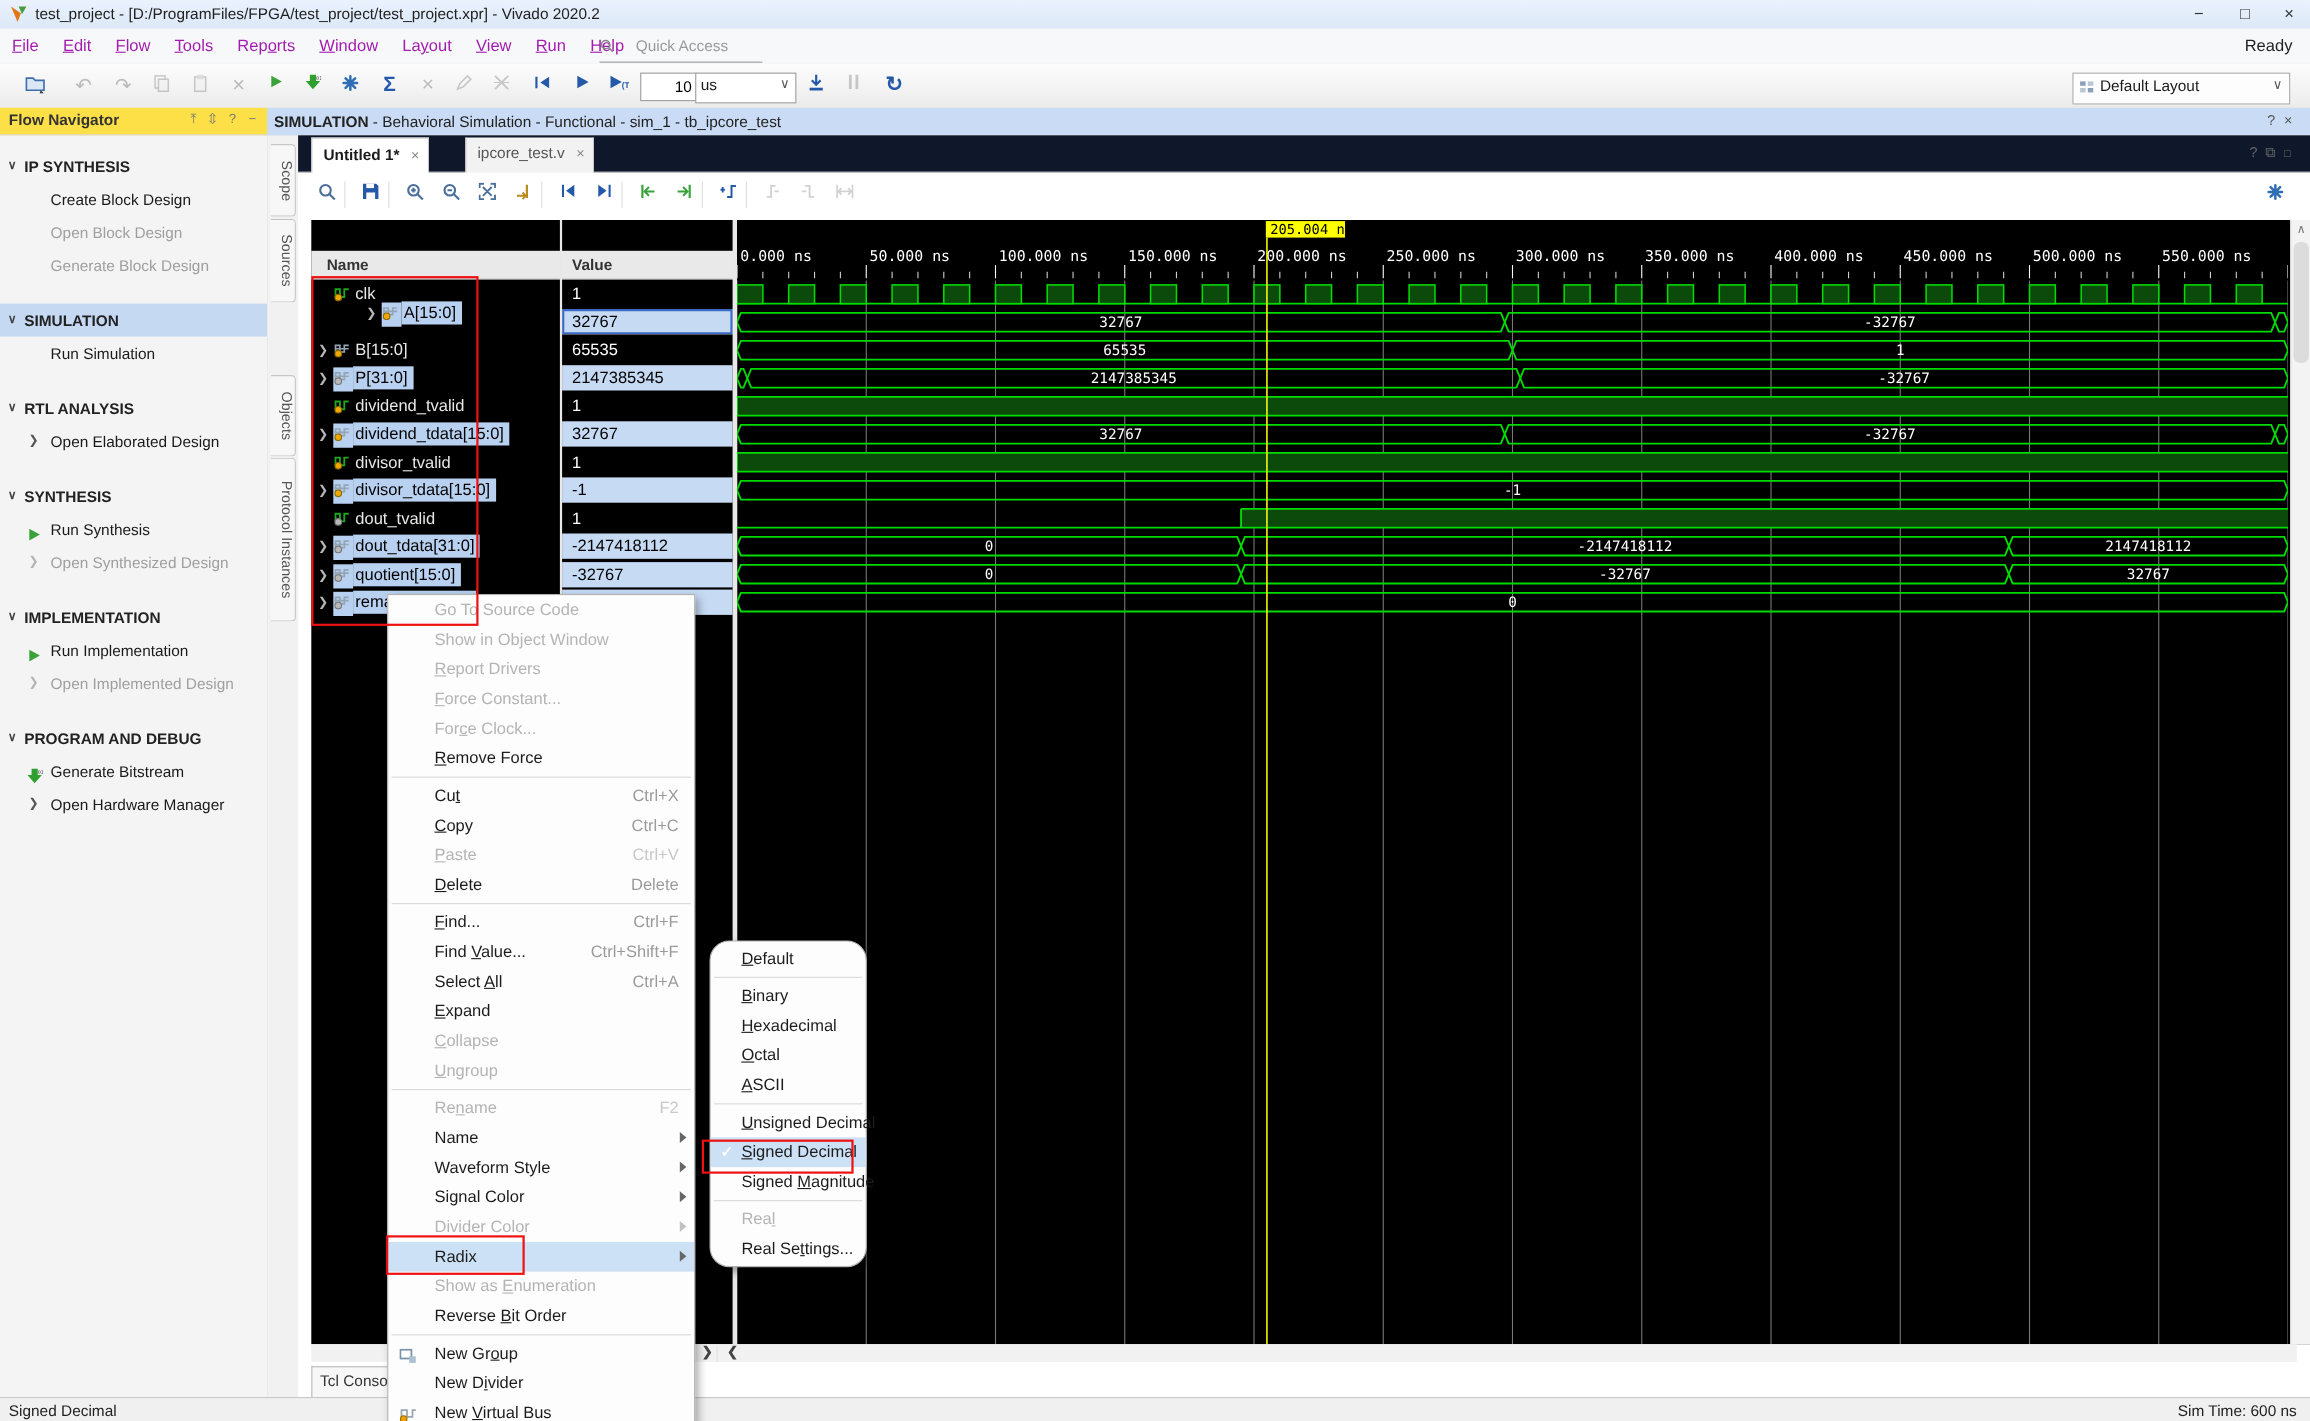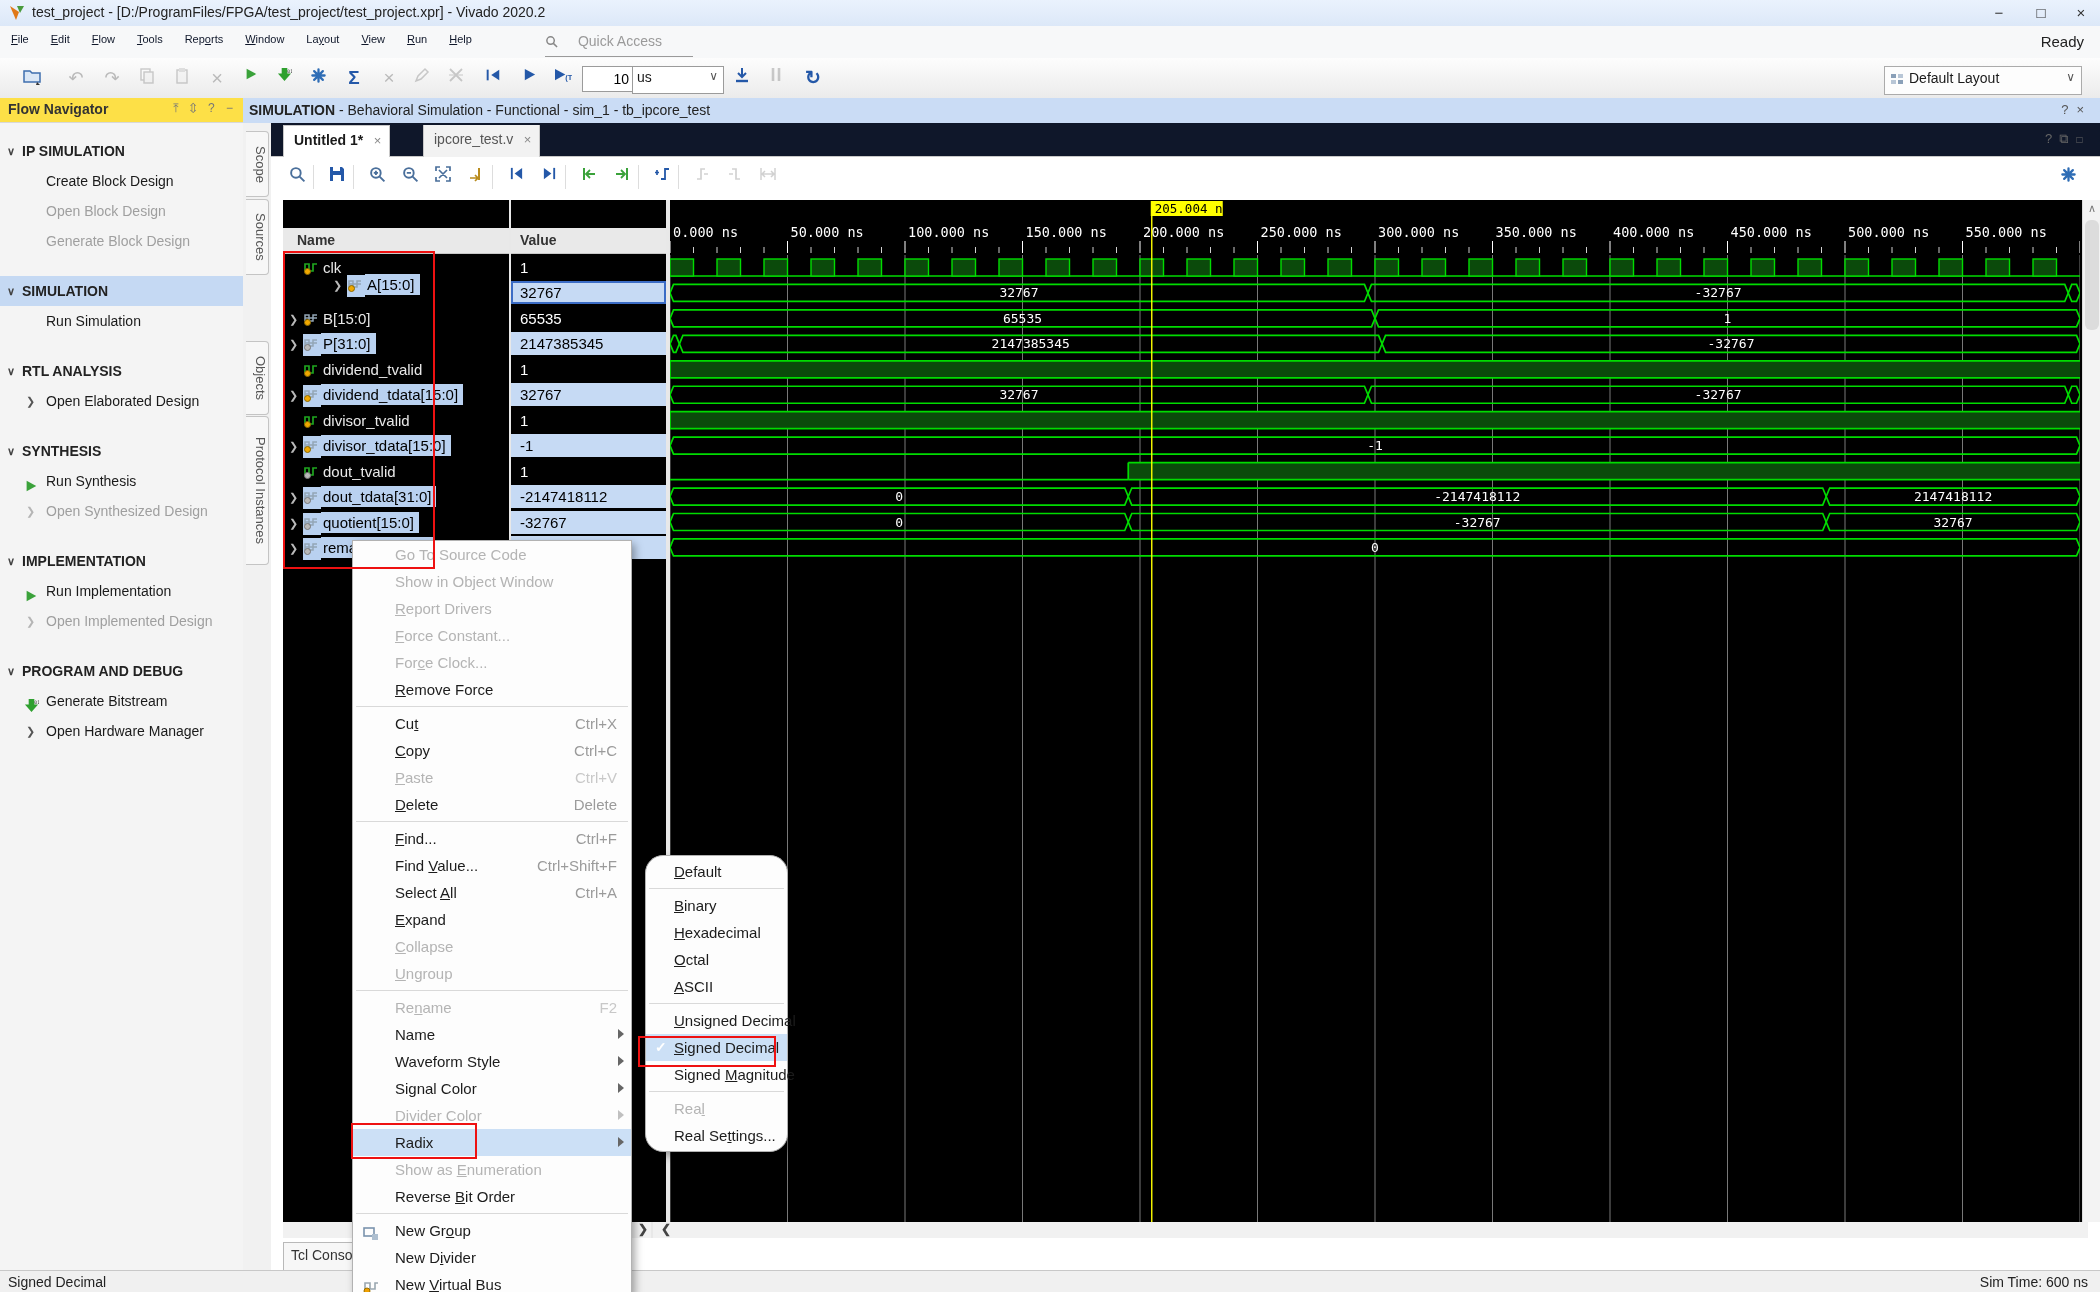--- a/index.html
+++ b/index.html
@@ -7,21 +7,21 @@
        font-family:"Liberation Sans",sans-serif;color:#1a1a1a;-webkit-font-smoothing:antialiased;}
   .abs{position:absolute;}
   u{text-decoration:underline;}
   
   #titlebar{left:0;top:0;width:2100px;height:26px;background:linear-gradient(#eaf2fd,#dce8f8);border-bottom:1px solid #c9d6e8;}
   #titlebar .title{position:absolute;left:32px;top:4px;font-size:14px;color:#222;}
   .winbtn{position:absolute;top:2px;width:30px;height:22px;text-align:center;font-size:15px;color:#333;line-height:22px;}
   #vivlogo{position:absolute;left:8px;top:4px;}
   
   #menubar{left:0;top:26px;width:2100px;height:32px;background:#f7f8f9;border-bottom:1px solid #e3e3e3;}
-  .menu-item{position:relative;display:inline-block;padding:7px 11px 0 11px;font-size:11px;color:#0f172a;height:25px;}
+  .menu-item{position:relative;display:inline-block;padding:7px 11px 0 11px;font-size:15px;color:#a21caf;height:25px;}
   #quickaccess{position:absolute;left:545px;top:4px;width:148px;height:23px;border-bottom:1px solid #9a9a9a;color:#9a9a9a;font-size:14px;padding-top:3px;}
   #quickaccess .qa-text{margin-left:16px;}
   #ready{position:absolute;right:16px;top:7px;font-size:15px;color:#222;}
   
   #toolbar{left:0;top:58px;width:2100px;height:40px;background:linear-gradient(#fdfdfd,#ebebeb);border-bottom:1px solid #d0d0d0;}
   .tbi{position:absolute;top:9px;width:24px;height:22px;text-align:center;}
   .tbi svg{display:block;margin:0 auto;}
   .tbi.dis{opacity:.42;filter:grayscale(1);}
   .tglyph{font-size:18px;line-height:22px;color:#6b6b6b;}
   #time-input{position:absolute;left:582px;top:8px;width:44px;height:22px;border:1px solid #9b9b9b;font-size:14px;text-align:right;padding-right:4px;background:#fff;font-family:"Liberation Sans",sans-serif;}
@@ -208,21 +208,21 @@
   <span class="abs" id="layout-select"><span>Default Layout</span></span>
 </div>
 
 <div class="abs" id="flownav">
   <div id="fn-header">
     <span class="fn-title">Flow Navigator</span>
     <span class="fn-icons">⤒ ⇕ ? −</span>
   </div>
   <div id="fn-body">
       <div class="fn-section">
-        <div class="fn-sec-title">IP SIMULATION</div>
+        <div class="fn-sec-title">IP SYNTHESIS</div>
         <div class="fn-item">Create Block Design</div>
         <div class="fn-item dis">Open Block Design</div>
         <div class="fn-item dis">Generate Block Design</div>
       </div>
       <div class="fn-section">
         <div class="fn-sec-title sel">SIMULATION</div>
         <div class="fn-item">Run Simulation</div>
       </div>
       <div class="fn-section">
         <div class="fn-sec-title">RTL ANALYSIS</div>

